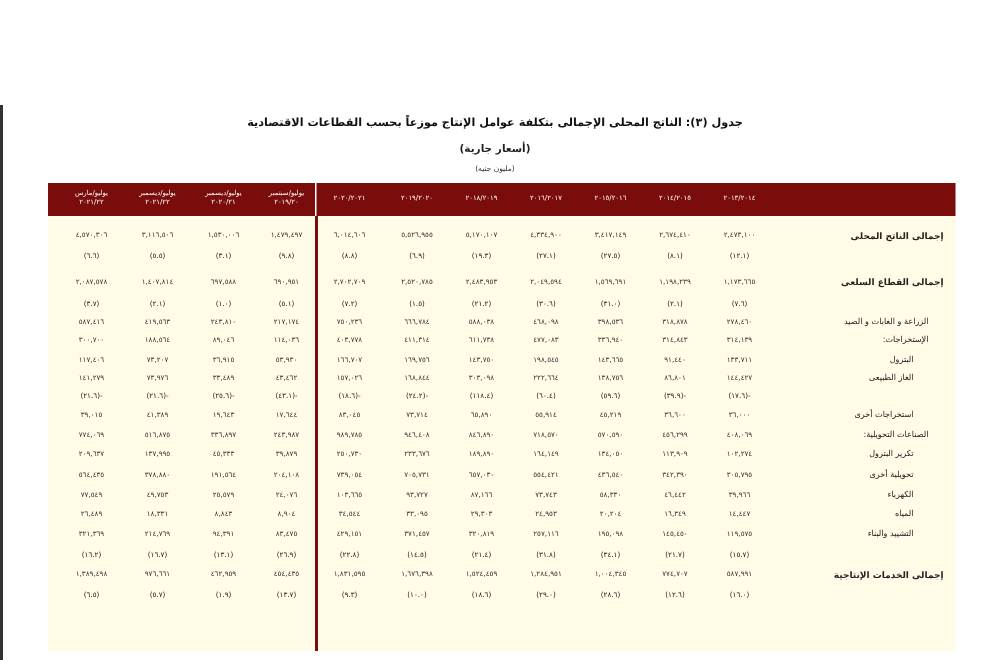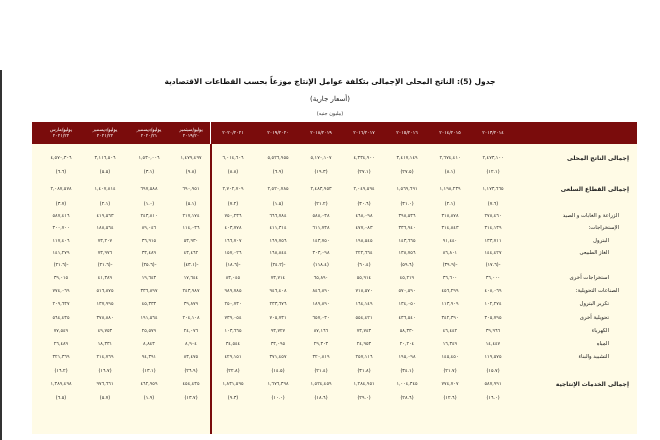--- a/index.html
+++ b/index.html
@@ -1,38 +1,38 @@
 <!DOCTYPE html>
 <html><head>
 <meta charset="utf-8">
 <style>
   html, body { margin:0; padding:0; background:#ffffff; }
   body { width:660px; height:440px; position:relative; overflow:hidden; font-family:"DejaVu Sans", sans-serif; }
   .left-edge { position:absolute; left:0; top:70px; width:2px; height:370px; background:#333; }
   .title { position:absolute; top:77px; left:0; width:660px; text-align:center; font-size:7.5px; font-weight:bold; color:#111; direction:rtl; }
-  .subtitle { position:absolute; top:95px; left:0; width:660px; text-align:center; font-size:7px; font-weight:normal; color:#222; direction:rtl; }
+  .subtitle { position:absolute; top:95px; left:0; width:660px; text-align:center; font-size:7px; font-weight:bold; color:#222; direction:rtl; }
   .unit { position:absolute; top:110px; left:0; width:660px; text-align:center; font-size:5px; color:#333; direction:rtl; }
   .table-wrap { position:absolute; left:32px; top:122px; width:605px; height:312px; background:#fffbe6; }
   .header { position:absolute; left:0; top:0; width:605px; height:22px; background:#7a0c0c; }
   .hcell { position:absolute; top:0; height:22px; color:#fff; font-size:4.6px; text-align:center; display:flex; flex-direction:column; justify-content:center; line-height:6px; }
   .divider { position:absolute; left:178px; top:0; width:2px; height:312px; background:#7a0c0c; }
   .divider-white { position:absolute; left:178px; top:0; width:1px; height:22px; background:#fff; }
   .row { position:absolute; left:0; width:605px; height:11px; }
   .cell { position:absolute; top:0; height:11px; font-size:4.8px; color:#333; text-align:center; line-height:11px; }
   .label { position:absolute; right:8px; top:0; height:11px; line-height:11px; font-size:5.4px; color:#222; direction:rtl; text-align:right; white-space:nowrap; }
   .label.bold { font-weight:bold; font-size:6px; }
   .label.indent1 { right:18px; }
   .label.indent2 { right:28px; }
   .pct .cell { color:#222; }
 </style>
 </head>
 <body>
 
 <div class="left-edge"></div>
-<div class="title">جدول (5): الناتج المحلى الإجمالى بتكلفة عوامل الإنتاج موزعاً بحسب القطاعات الاقتصادية</div>
+<div class="title">جدول (٣): الناتج المحلى الإجمالى بتكلفة عوامل الإنتاج موزعاً بحسب القطاعات الاقتصادية</div>
 <div class="subtitle">(أسعار جارية)</div>
 <div class="unit">(مليون جنيه)</div>
 
 <div class="table-wrap">
   <div class="header" id="hdr">
       <div class="hcell" style="left: 8px; width: 42px;">
         <span>يوليو/مارس</span>
         <span>٢٠٢١/٢٢</span>
       </div>
       <div class="hcell" style="left: 52px; width: 42px;">

